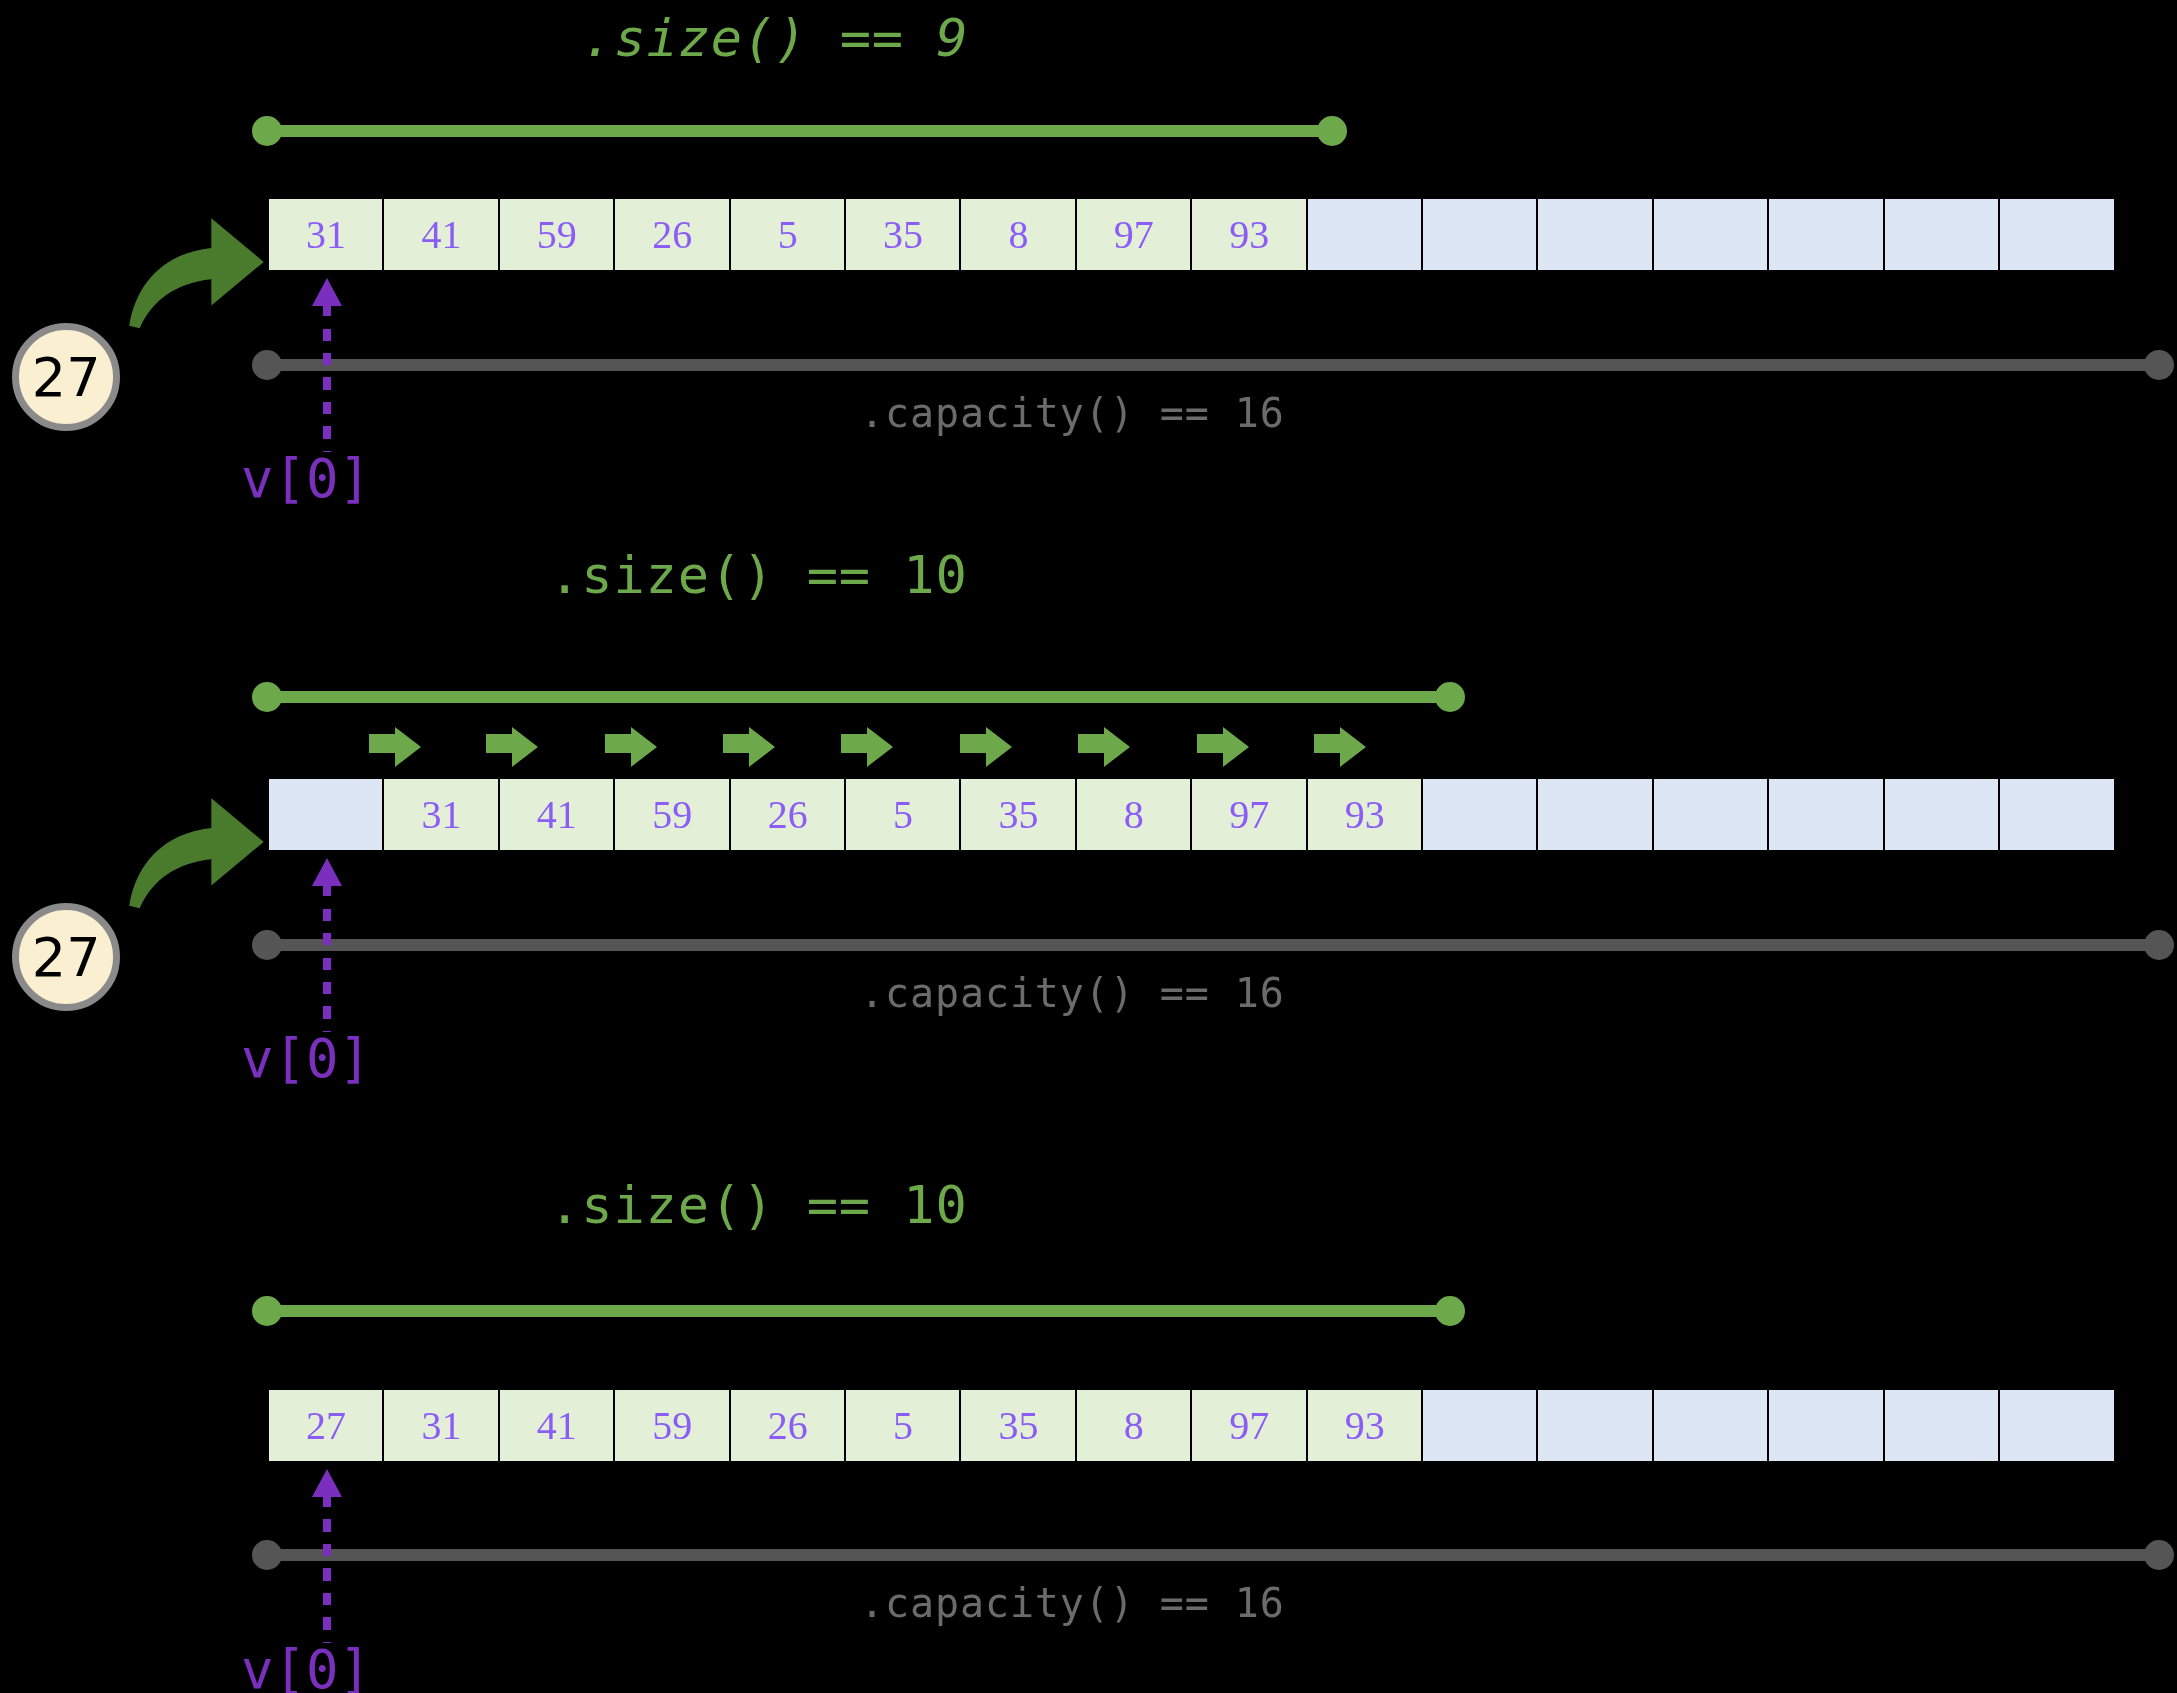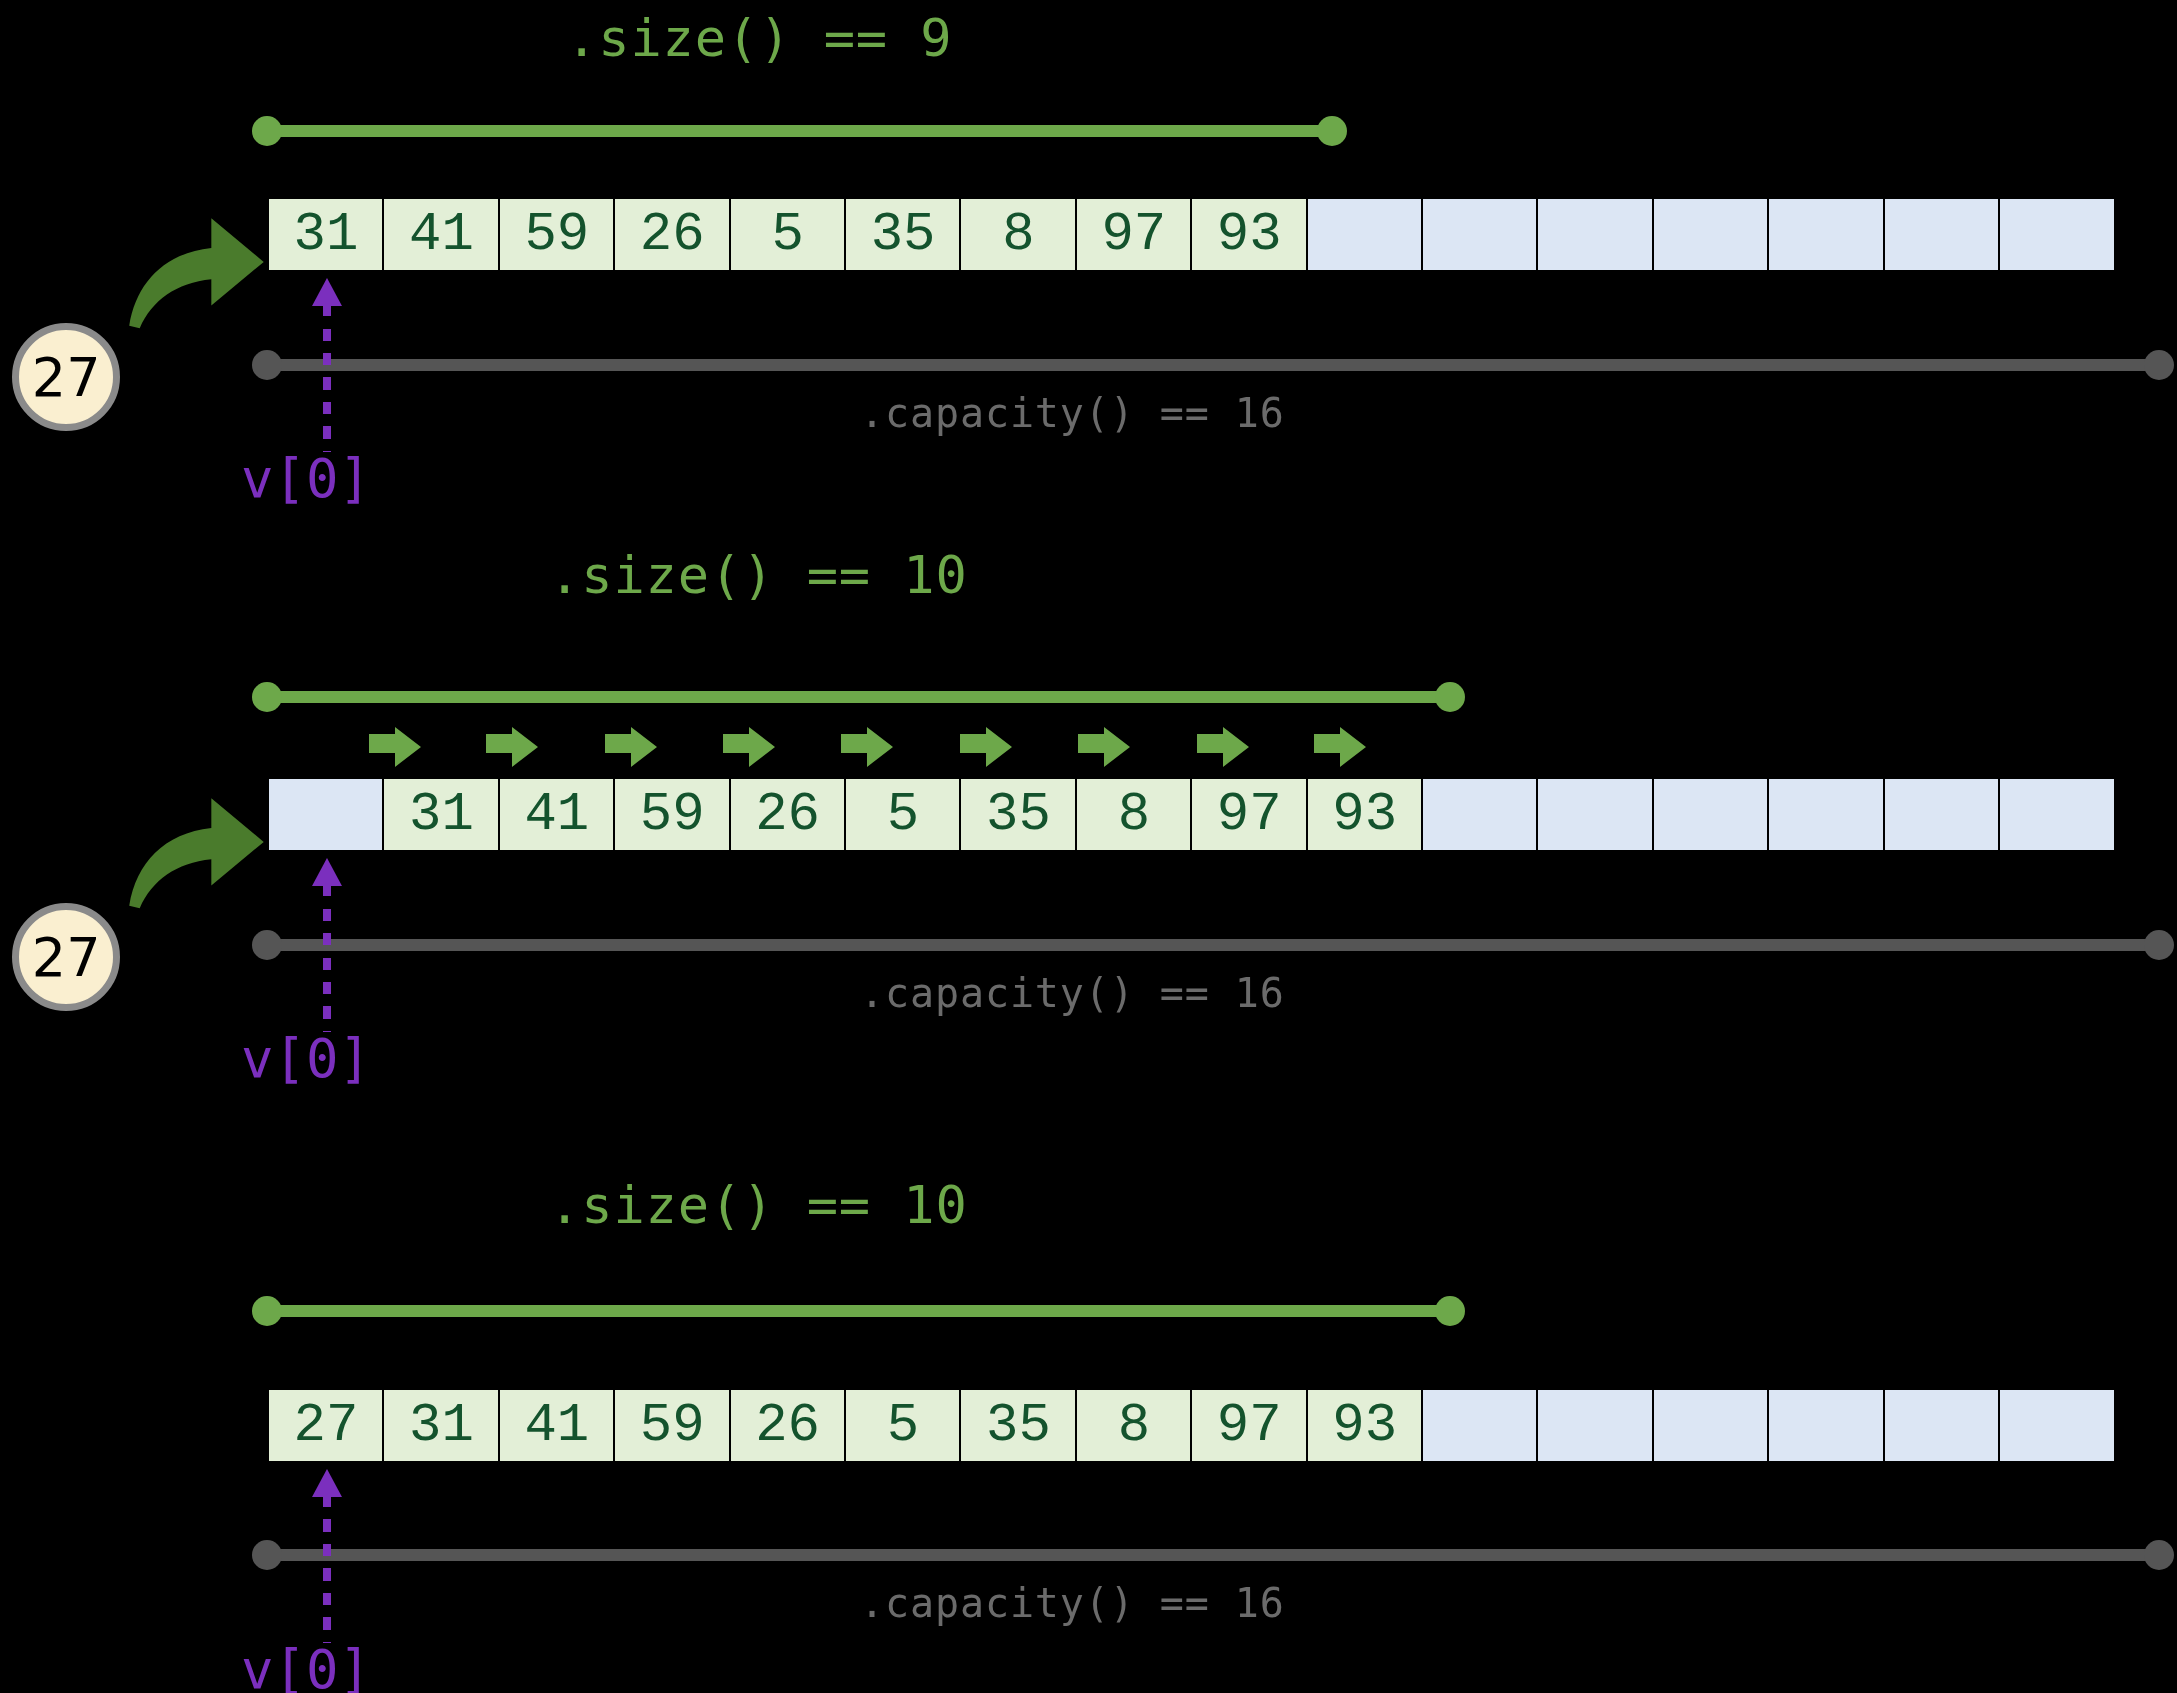--- a/index.html
+++ b/index.html
@@ -100,23 +100,23 @@
   }
   .cell {
     flex: 0 0 auto;
     width: 118px;
     box-sizing: border-box;
     border: 2.6px solid #000000;
     border-right-width: 2.6px;
     display: flex;
     align-items: center;
     justify-content: center;
-    font-family: Liberation Mono, monospace;
-    font-size: 54px;
-    color: #14532d;
+    font-family: Liberation Serif, serif;
+    font-size: 40px;
+    color: #8b5cf6;
     background: #E3EFD7;
     height: 75px;
   }
   .cell.filled { background: #E3EFD7; }
   .cell.empty  { background: #DCE6F4; }
   .cell + .cell { margin-left: -2.6px; }
 
   
   .v0-arrow {
     position: absolute;
@@ -185,21 +185,21 @@
     height: 40px;
   }
 </style>
 </head>
 <body>
 
 <div class="stage">
 
   <div class="panel" id="panel-0">
 
-    <div class="size-caption" style="left:566px; top:12.2px;">.size() == 9</div>
+    <div class="size-caption" style="left:582px; top:12.2px;font-style:italic;">.size() == 9</div>
 
     <div class="size-bar" style="left:267px; top:125px; width:1065px;"></div>
 
     <div class="insert-arrow" style="left:103px; top:199px;">
       <svg width="166" height="131" viewBox="0 0 190 150">
         <path d="M 30 145 C 38 96, 70 62, 124 56 L 124 22 L 184 72 L 124 122 L 124 92 C 84 96, 56 116, 42 148 Z" fill="#4A7B2C"></path>
       </svg>
     </div>
 
     <div class="array" style="top:197px;">

